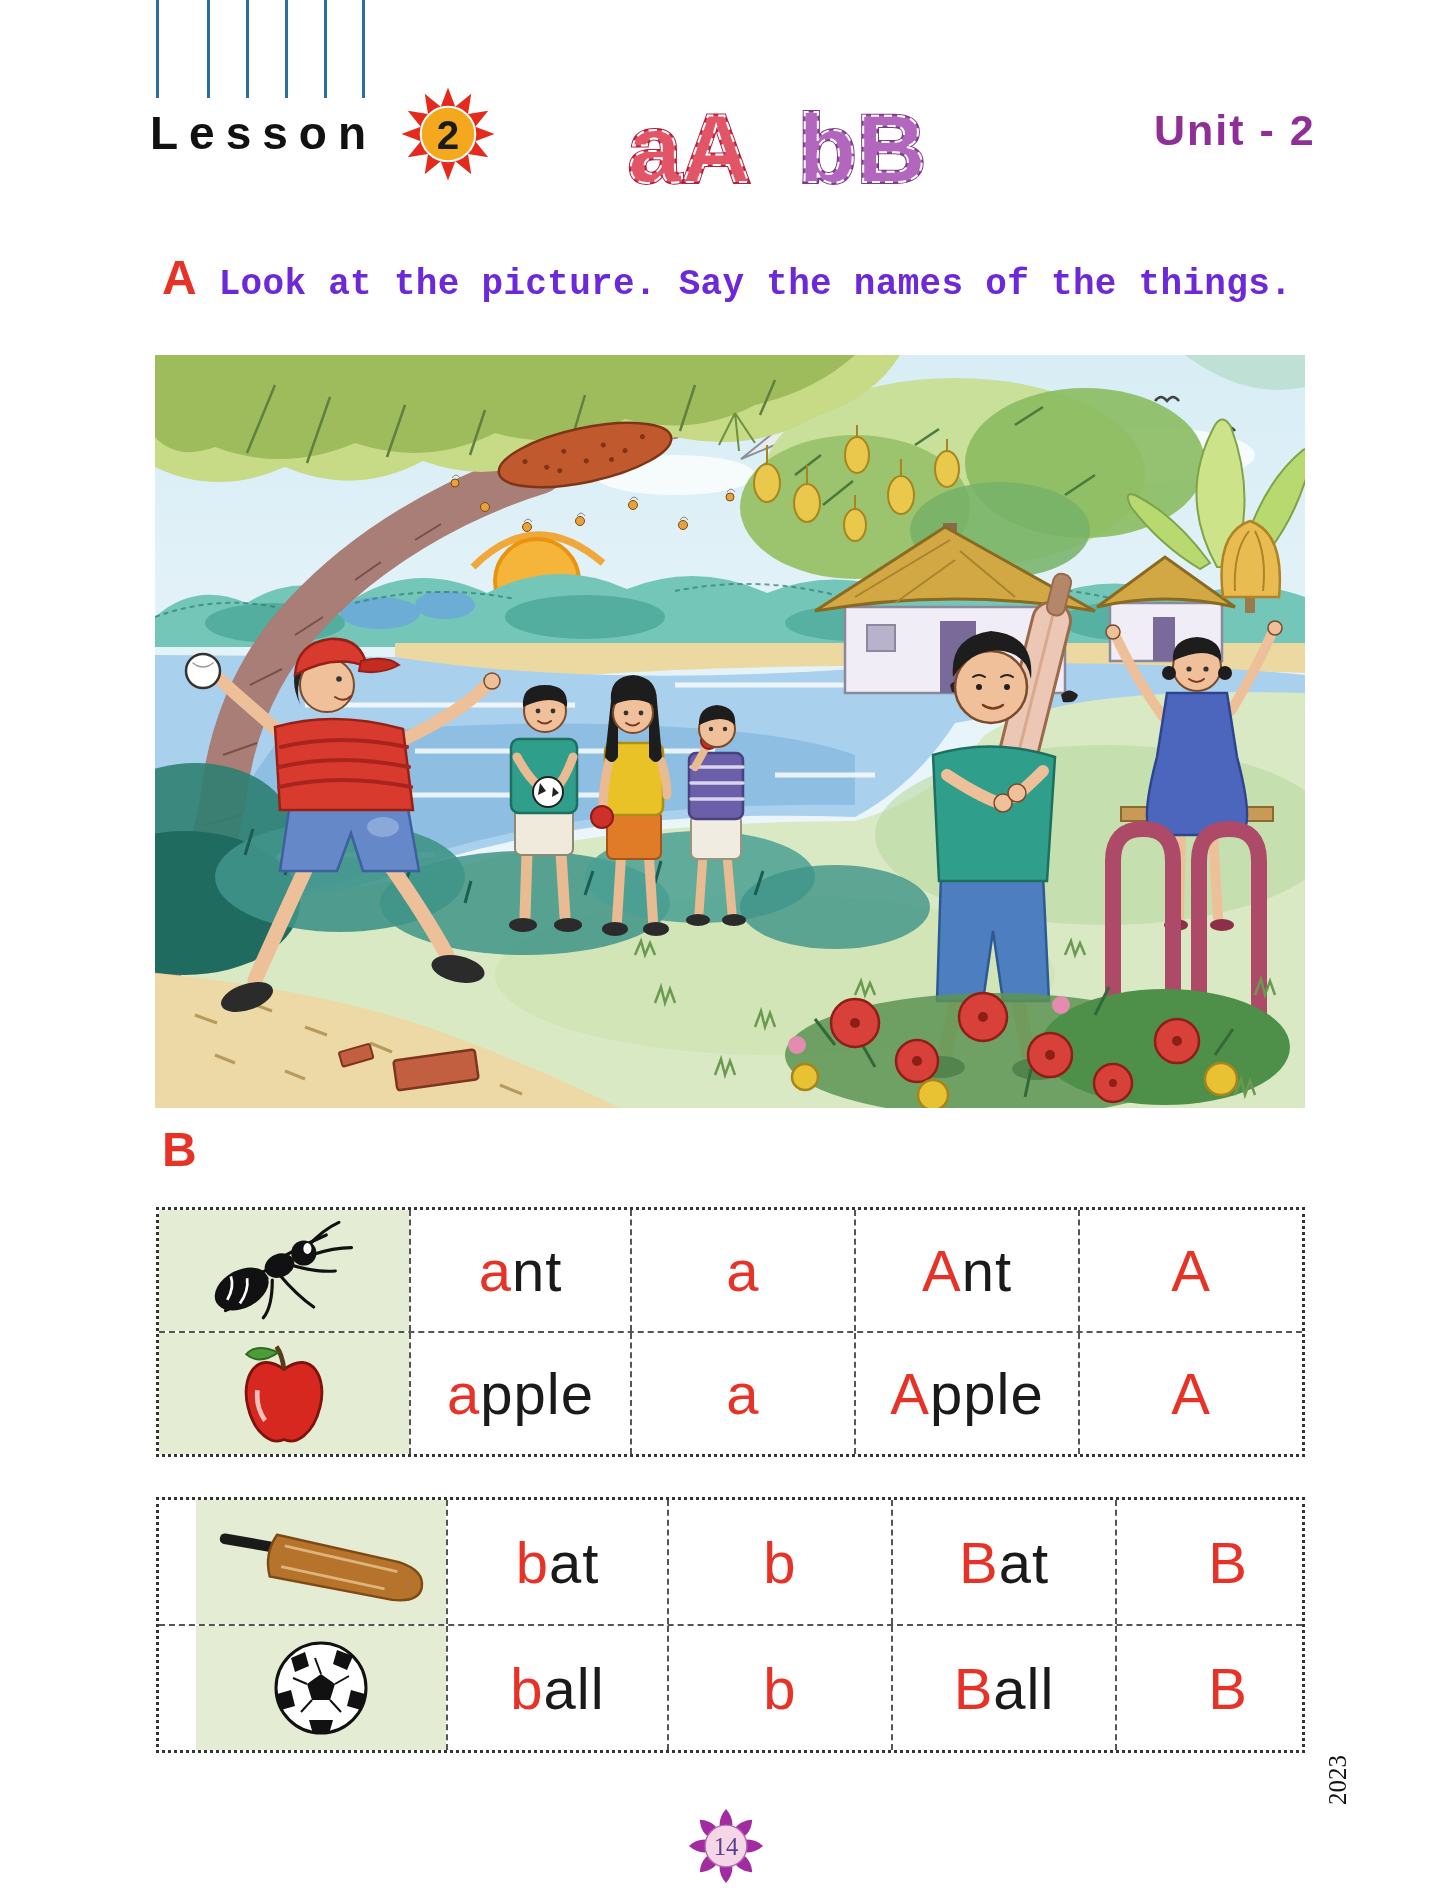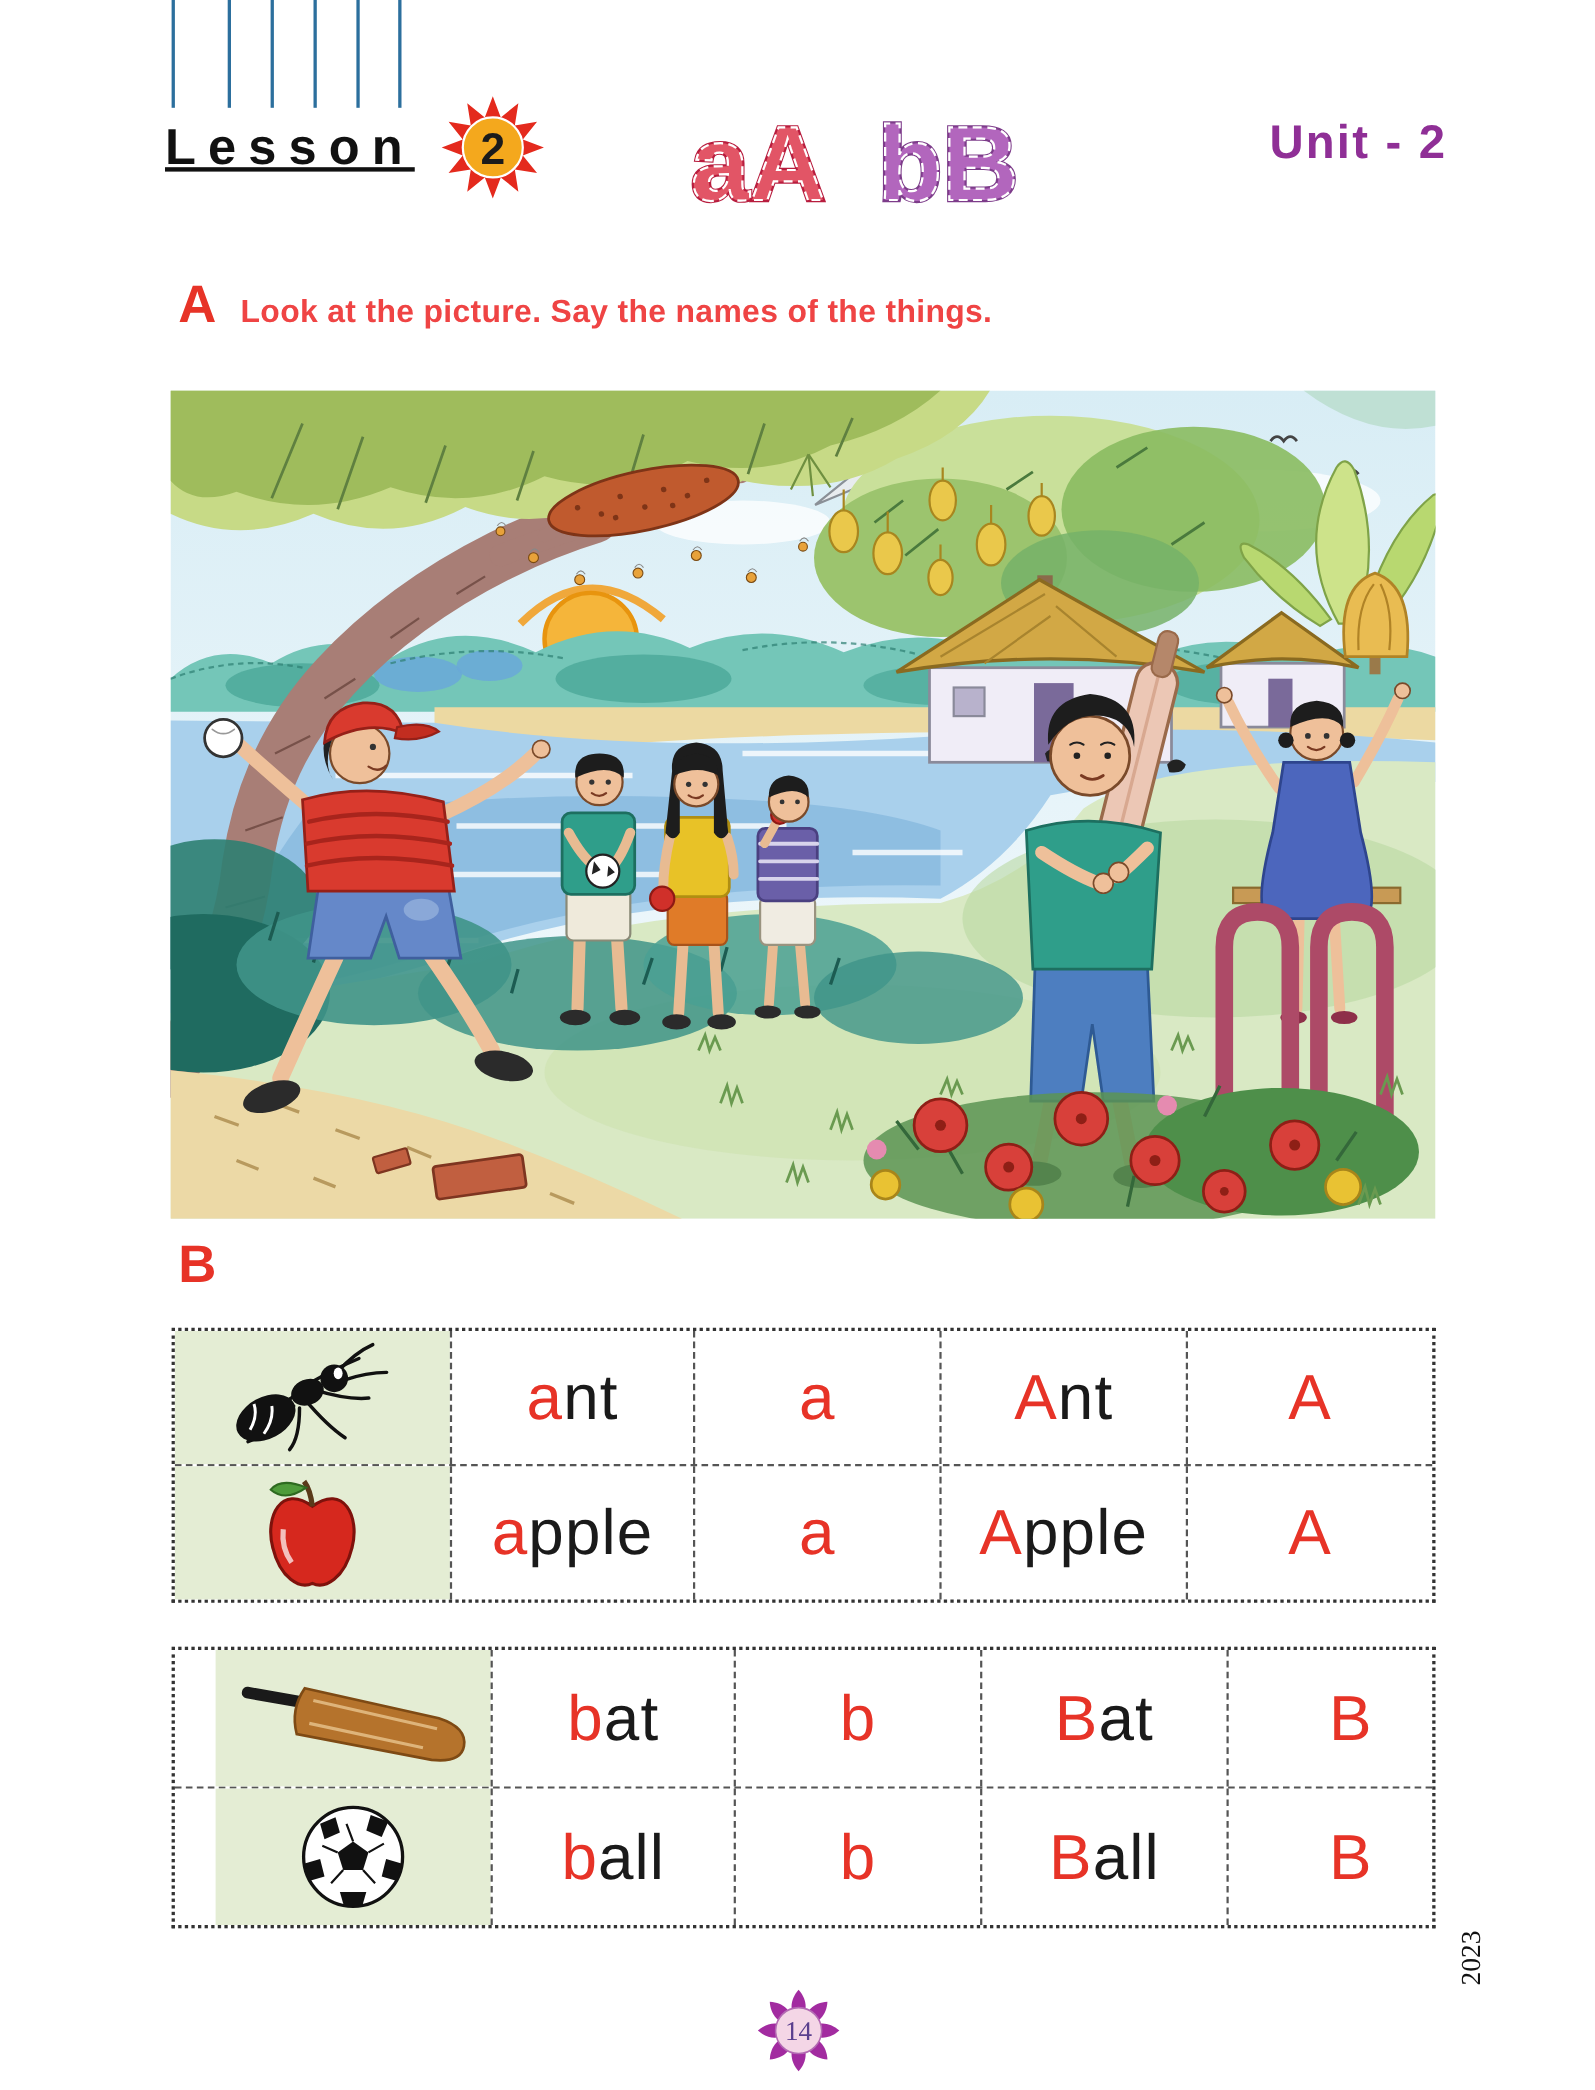--- a/index.html
+++ b/index.html
@@ -2,27 +2,27 @@
 <html><head>
 <meta charset="utf-8">
 <style>
   html,body{margin:0;padding:0;background:#ffffff;}
   body{width:1450px;height:1900px;position:relative;overflow:hidden;
        font-family:"Liberation Sans",sans-serif;color:#141414;}
   .abs{position:absolute;}
 
   
   .vline{position:absolute;top:0;width:3px;height:98px;background:#2c6f9d;}
-  .lesson-word{left:150px;top:106px;font-size:46px;font-weight:bold;letter-spacing:11px;color:#111;text-decoration:underline;}
+  .lesson-word{left:150px;top:106px;font-size:46px;font-weight:bold;letter-spacing:11px;color:#111;}
   .unit-label{left:1114px;top:106px;font-size:43px;font-weight:bold;letter-spacing:2px;color:#8f2f96;margin-left:40px;}
 
   
   .sec-head{display:flex;align-items:baseline;gap:22px;}
   .sec-marker{font-size:48px;font-weight:bold;color:#e73327;line-height:1;}
-  .sec-text{font-size:29px;font-weight:bold;color:#ef4444;letter-spacing:.3px;}
+  .sec-text{font-size:36px;font-weight:bold;color:#6d28d9;letter-spacing:.3px;font-family:Liberation Mono, monospace;}
 
   
   .tbl{position:absolute;left:156px;width:1149px;border:3px dotted #333;box-sizing:border-box;background:#fff;text-align:center;}
   .trow{display:grid;grid-template-columns:250px 221px 224px 224px 224px;}
   .trow + .trow{border-top:2px dashed #555;}
   .cell{display:flex;align-items:center;justify-content:center;box-sizing:border-box;}
   .cell + .cell{border-left:2px dashed #555;}
   .img-cell{background:#e4edd4;}
   .word{font-size:58px;color:#1a1a1a;letter-spacing:1px;}
   .red{color:#e73327;}

